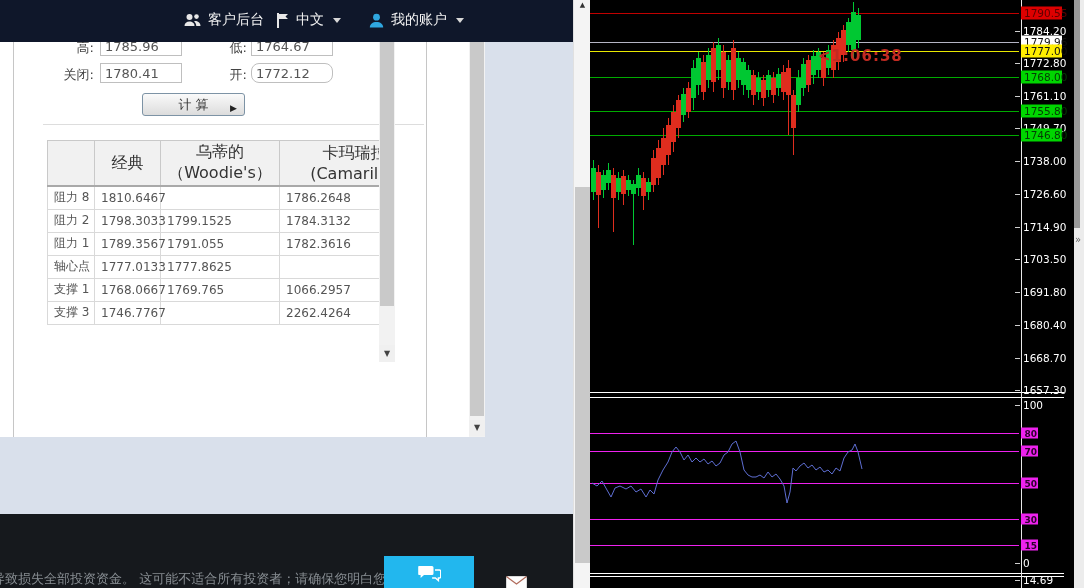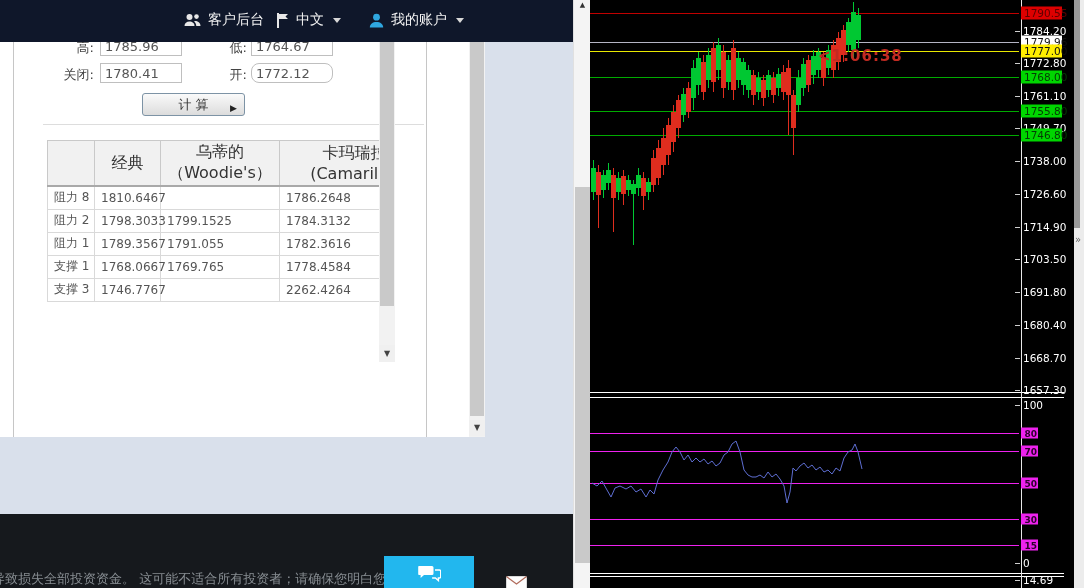--- a/index.html
+++ b/index.html
@@ -131,24 +131,30 @@
                   <td>1799.1525</td>
                   <td>1784.3132</td>
                 </tr>
                 <tr>
                   <td class="rowlbl">阻力 1</td>
                   <td>1789.3567</td>
                   <td>1791.055</td>
                   <td>1782.3616</td>
                 </tr>
                 <tr>
+                  <td class="rowlbl">轴心点</td>
+                  <td>1777.0133</td>
+                  <td>1777.8625</td>
+                  <td class="hatch"></td>
+                </tr>
+                <tr>
                   <td class="rowlbl">支撑 1</td>
                   <td>1768.0667</td>
                   <td>1769.765</td>
-                  <td>1778.4584</td>
+                  <td>1066.2957</td>
                 </tr>
                 <tr>
                   <td class="rowlbl">支撑 3</td>
                   <td>1746.7767</td>
                   <td class="hatch"></td>
                   <td>2262.4264</td>
                 </tr>
               </tbody>
           </table>
         </div>

